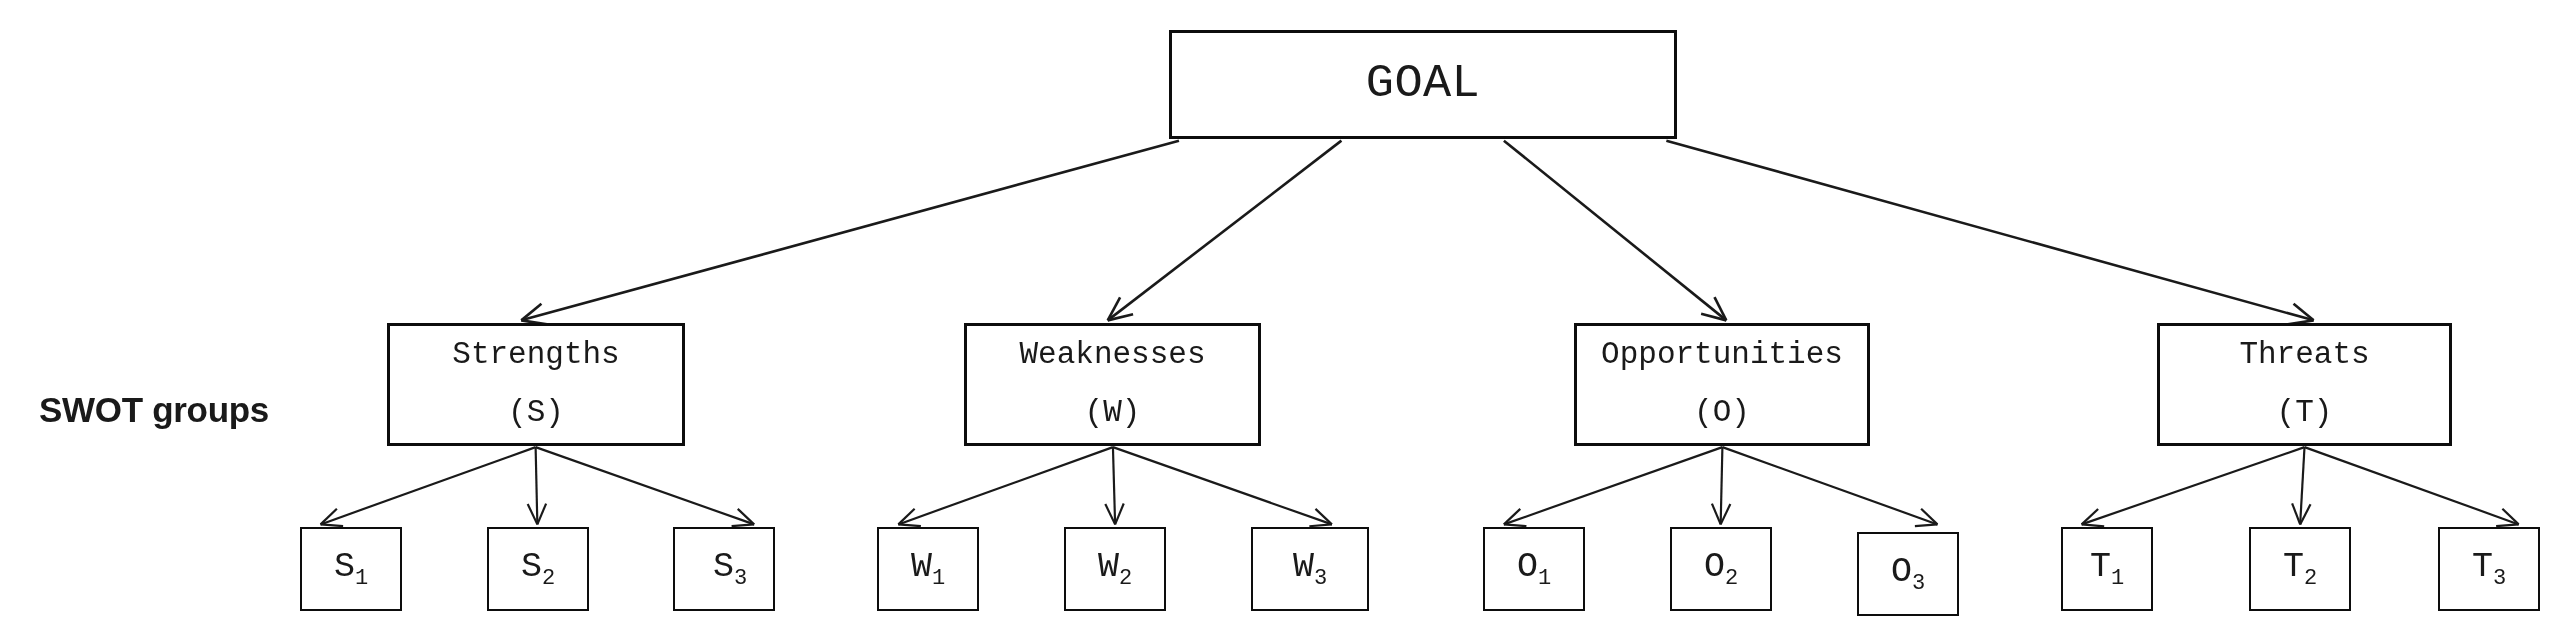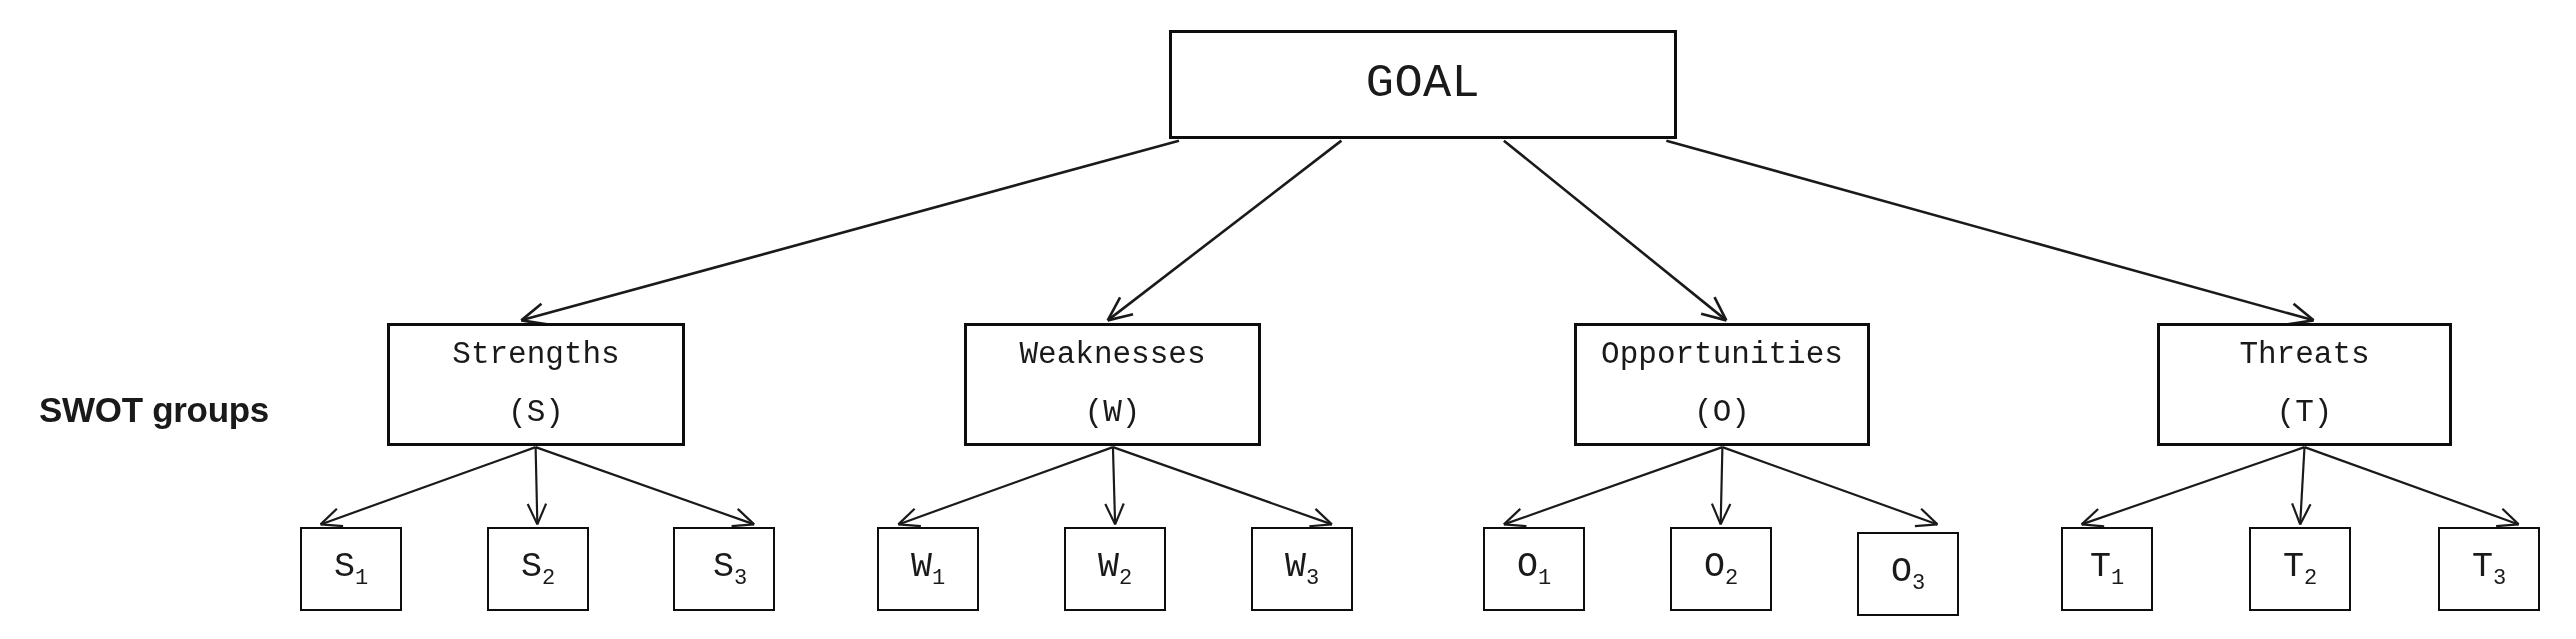--- a/index.html
+++ b/index.html
@@ -151,21 +151,21 @@
       <div class="node group" style="left: 964px; top: 323px; width: 297px; height: 123px;">
         <span class="line1">Weaknesses</span>
         <span class="line2">(W)</span>
       </div>
       <div class="node factor" style="left: 877px; top: 527px; width: 102px; height: 84px;">
         <span><span>W</span><span class="sub">1</span></span>
       </div>
       <div class="node factor" style="left: 1064px; top: 527px; width: 102px; height: 84px;">
         <span><span>W</span><span class="sub">2</span></span>
       </div>
-      <div class="node factor" style="left: 1251px; top: 527px; width: 102px; height: 84px;">
+      <div class="node factor" style="left: 1251px; top: 527px; width: 118px; height: 84px;">
         <span><span>W</span><span class="sub">3</span></span>
       </div>
       <div class="node group" style="left: 1574px; top: 323px; width: 296px; height: 123px;">
         <span class="line1">Opportunities</span>
         <span class="line2">(O)</span>
       </div>
       <div class="node factor" style="left: 1483px; top: 527px; width: 102px; height: 84px;">
         <span><span>O</span><span class="sub">1</span></span>
       </div>
       <div class="node factor" style="left: 1670px; top: 527px; width: 102px; height: 84px;">

